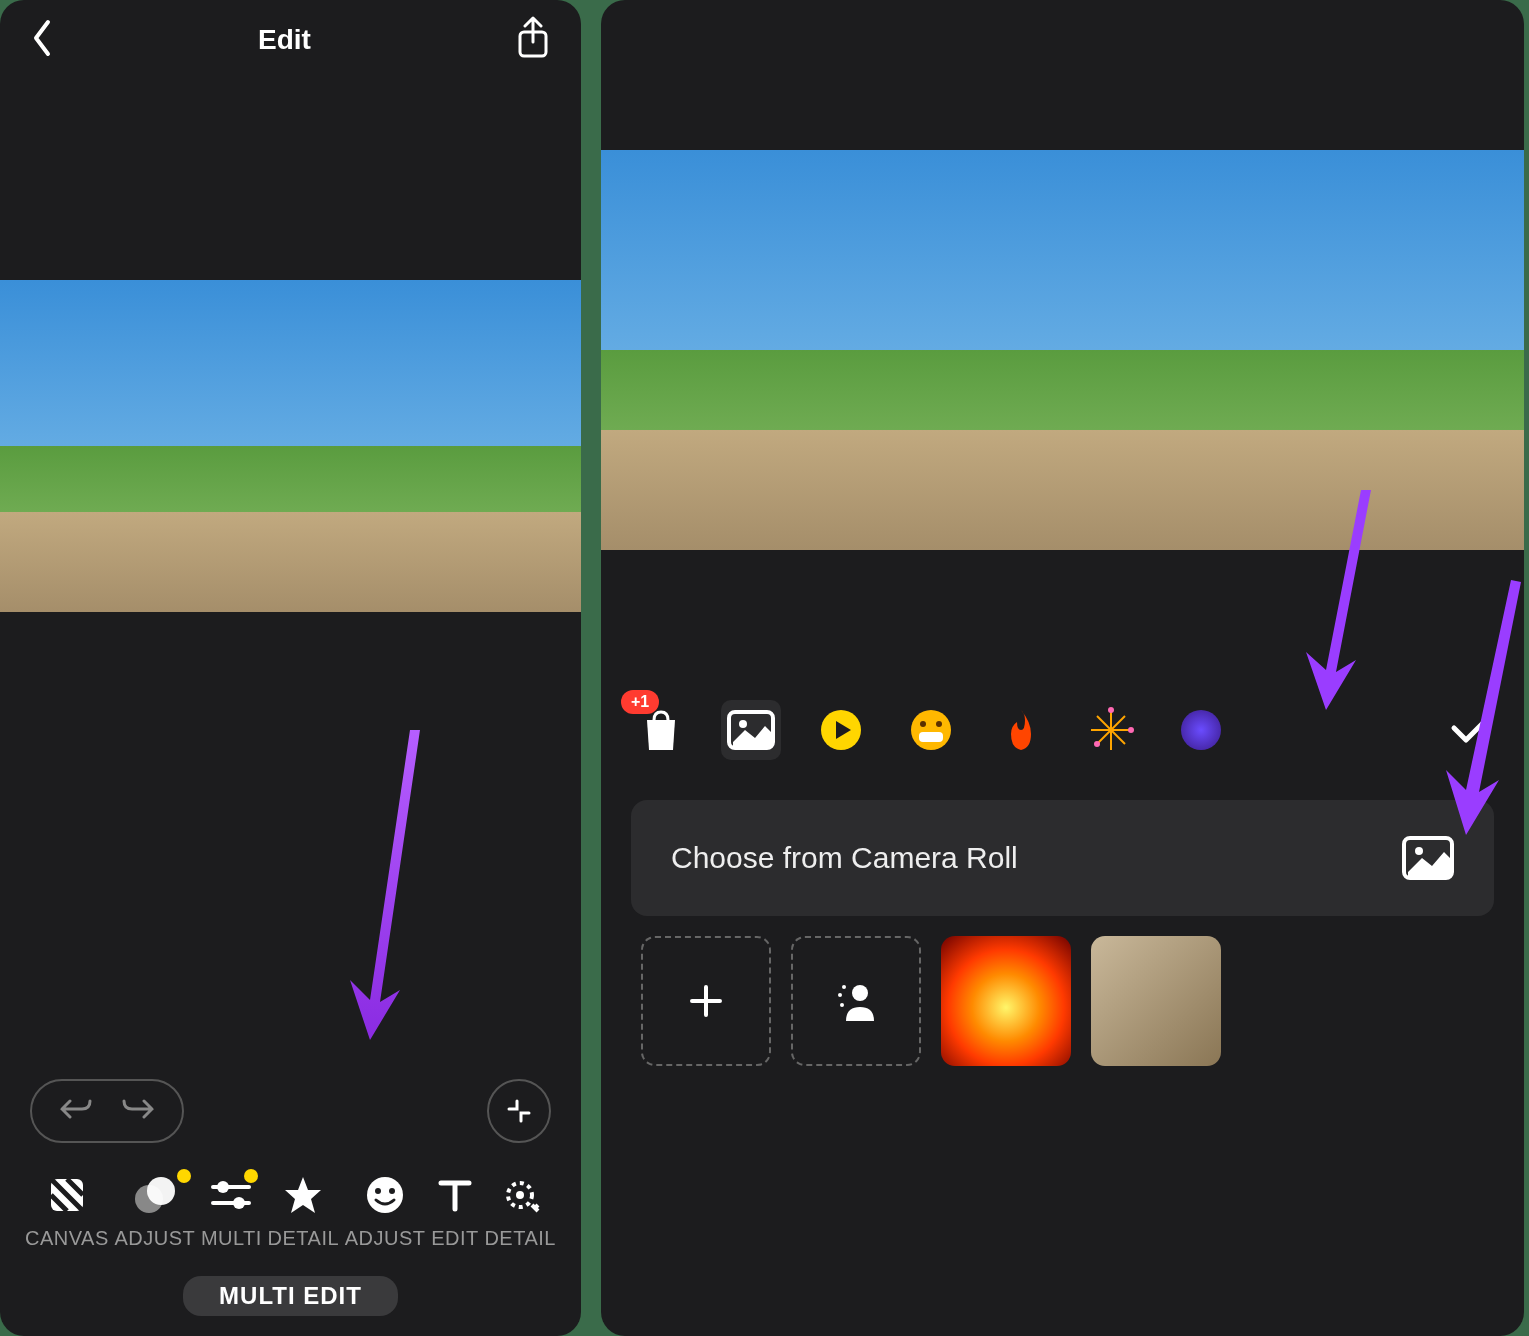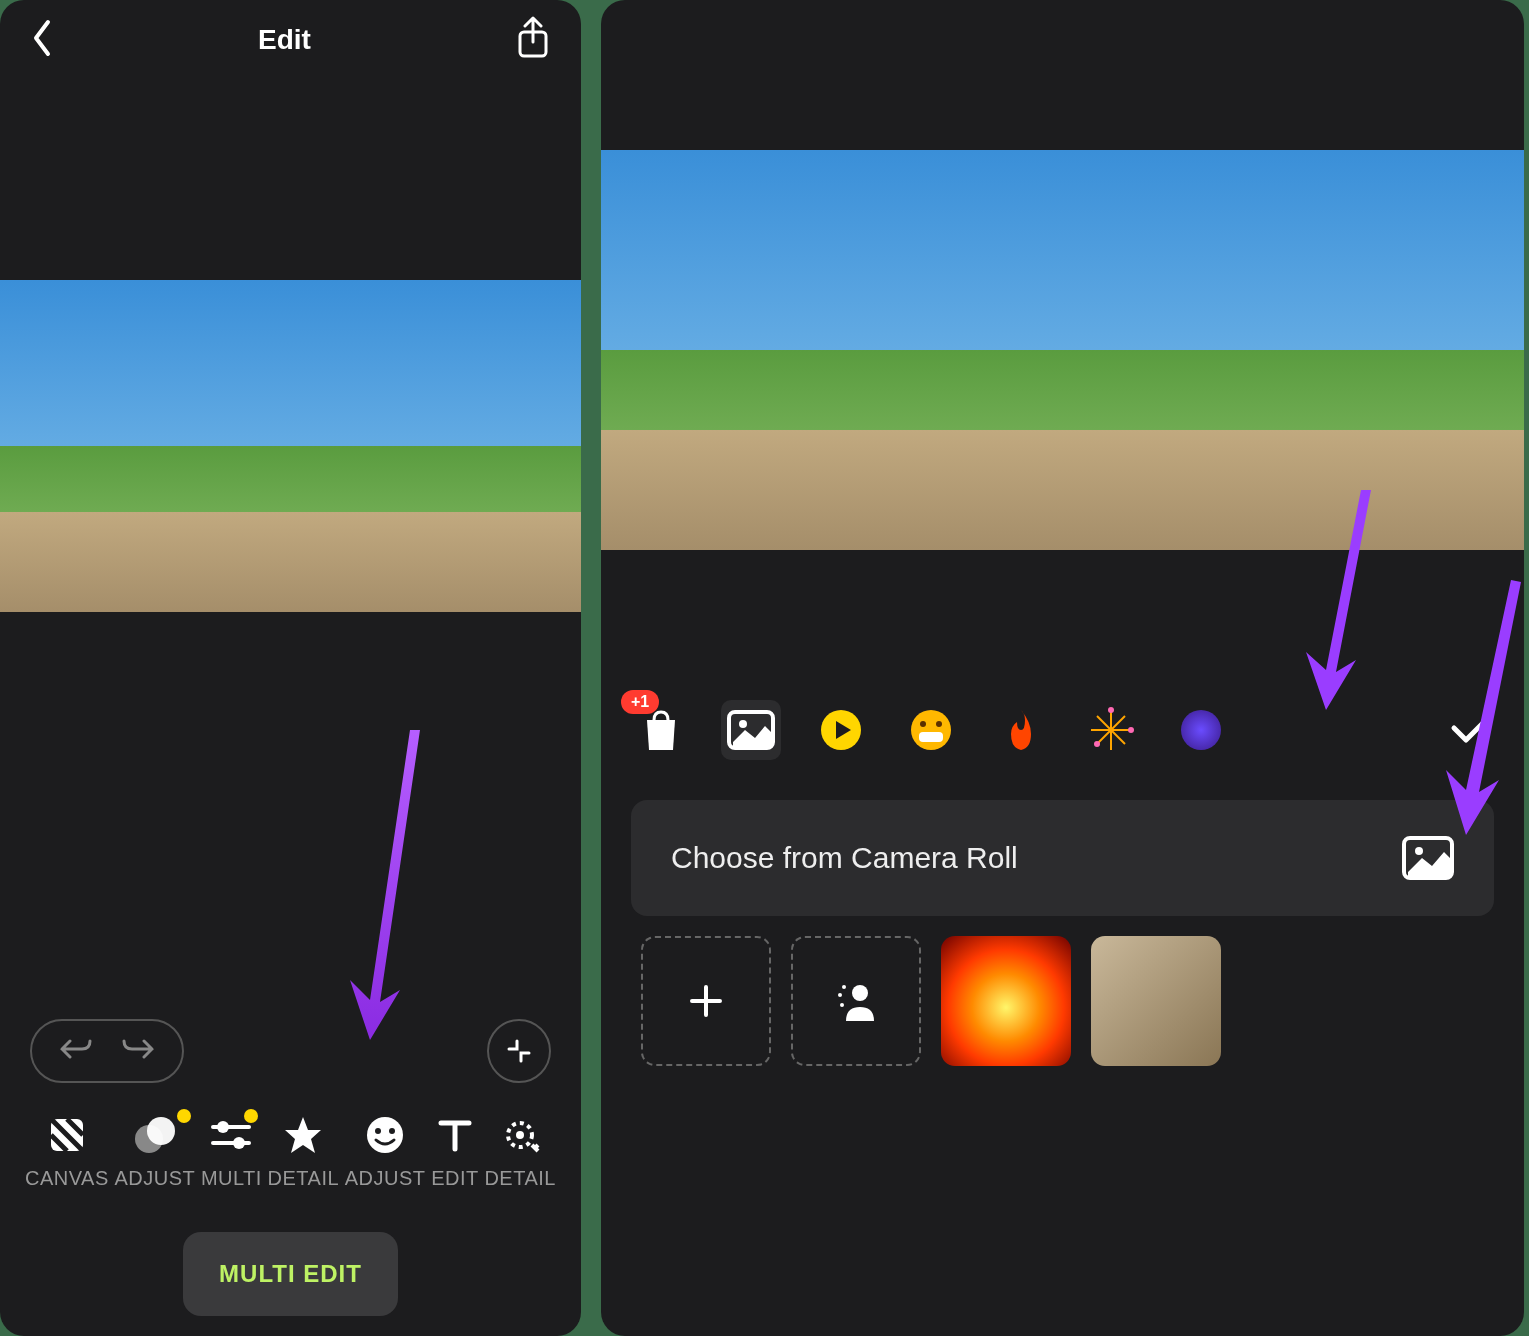--- a/index.html
+++ b/index.html
@@ -89,28 +89,28 @@
   .tool .icon-wrap { width: 44px; height: 44px; display:flex; align-items:center; justify-content:center; }
   .tool .label { font-size: 20px; color: #999; letter-spacing: 0.5px; }
   .tool .dot {
     position: absolute;
     top: -4px; right: 4px;
     width: 14px; height: 14px;
     background: #ffd700;
     border-radius: 50%;
   }
   .multi-edit-pill {
-    margin: 42px auto 0;
+    margin: 26px auto 0;
     background: #3a3a3c;
     border-radius: 18px;
-    padding: 28px 36px;
+    padding: 6px 36px;
     width: fit-content;
     font-size: 24px;
     font-weight: 600;
-    color: #bef264;
+    color: #ffffff;
     letter-spacing: 1px;
   }
 
   
   .sticker-cat-row {
     display: flex;
     align-items: center;
     gap: 30px;
     padding: 20px 30px;
     position: relative;

